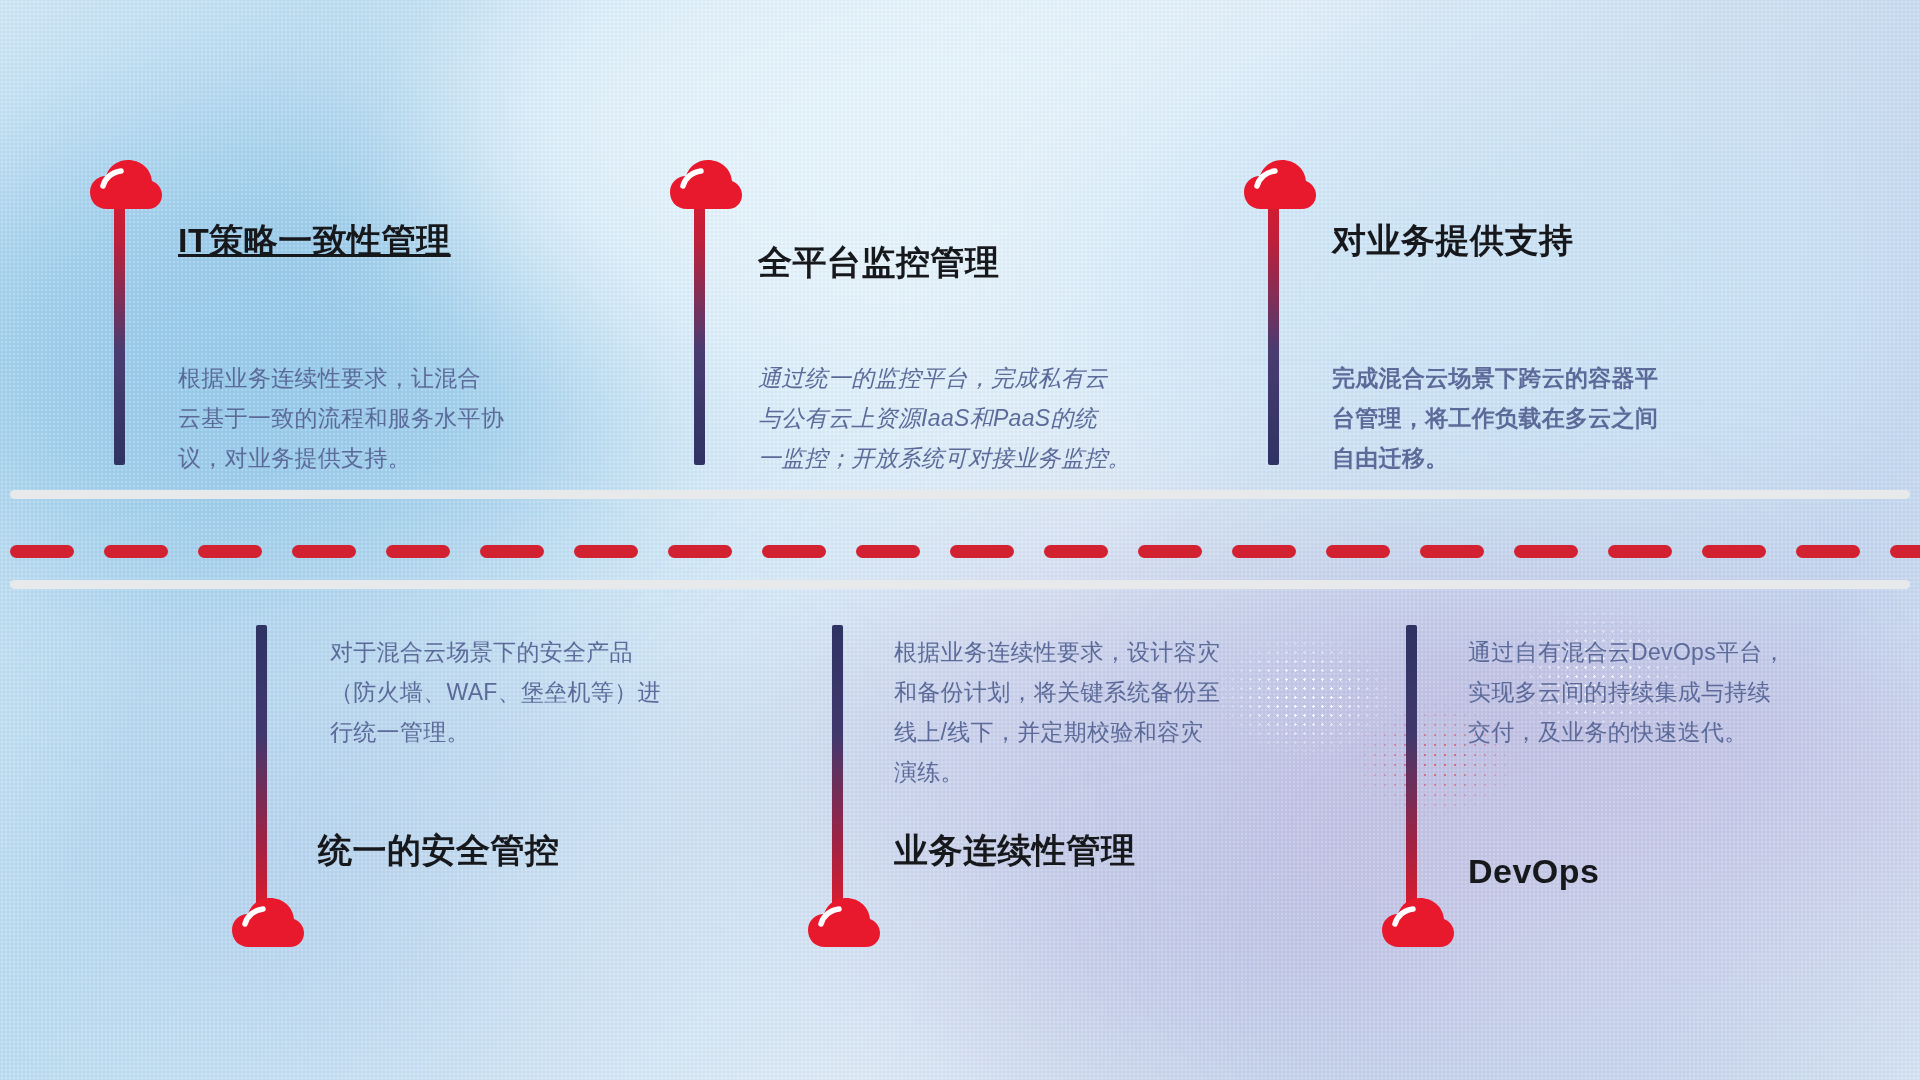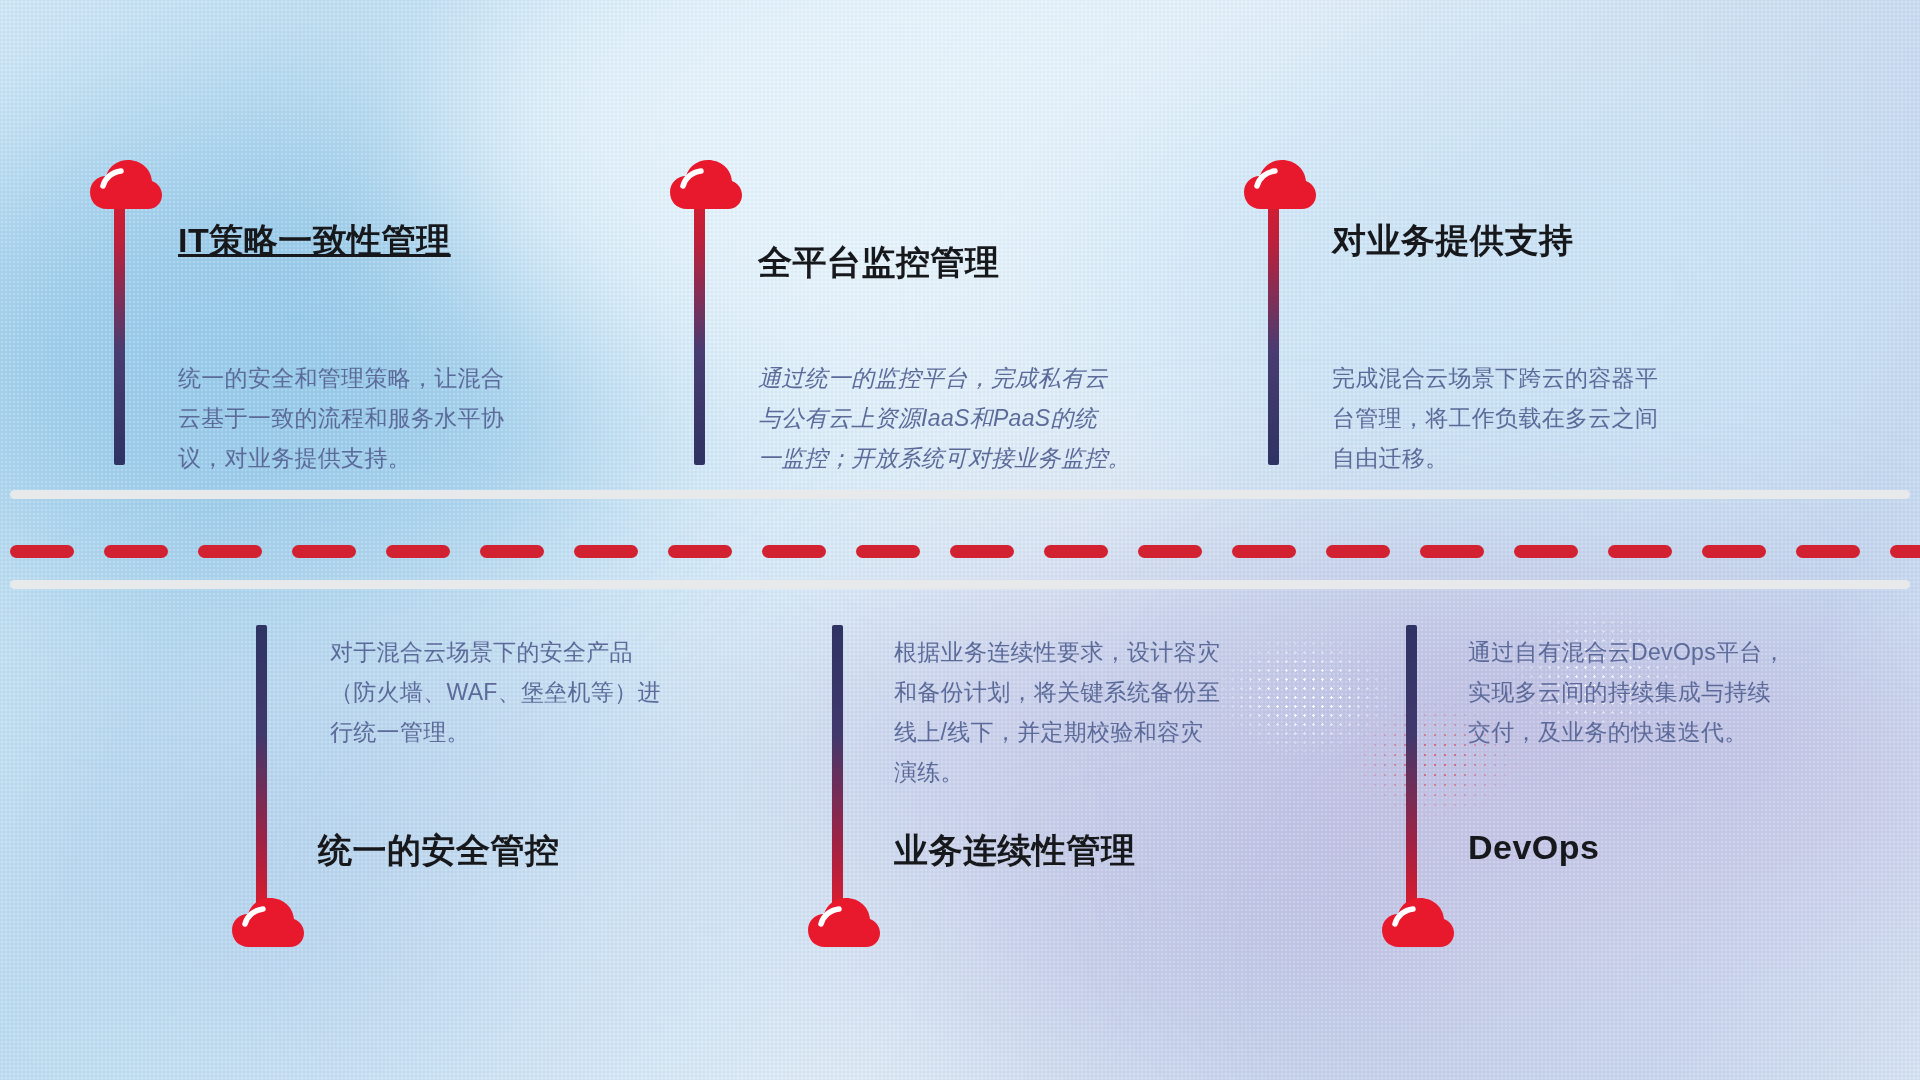--- a/index.html
+++ b/index.html
@@ -101,21 +101,21 @@
 
 <div class="stage">
 
   <div class="col">
     <div class="stem stem-down" style="left:114px;top:175px;height:290px;"></div>
     <svg class="cloud" style="left:90px;top:160px;" viewBox="0 0 72 52">
       <path d="M17 49 C6 49 0 41 0 32 C0 23 7 16 16 16 C19 6 28 0 38 0 C51 0 61 9 62 21 C68 23 72 29 72 35 C72 43 66 49 58 49 Z" fill="#e8192c"></path>
       <path d="M13 26 C15 18 22 12 31 11" stroke="#ffffff" stroke-width="5.5" stroke-linecap="round" fill="none"></path>
     </svg>
     <div class="heading" style="left:178px;top:218px;text-decoration:underline;">IT策略一致性管理</div>
-    <div class="body" style="left:178px;top:358px;width:430px;">统一的安全和管理策略，让混合
+    <div class="body" style="left:178px;top:358px;width:430px;">根据业务连续性要求，让混合
 云基于一致的流程和服务水平协
 议，对业务提供支持。</div>
   </div>
 
   <div class="col">
     <div class="stem stem-down" style="left:694px;top:175px;height:290px;"></div>
     <svg class="cloud" style="left:670px;top:160px;" viewBox="0 0 72 52">
       <path d="M17 49 C6 49 0 41 0 32 C0 23 7 16 16 16 C19 6 28 0 38 0 C51 0 61 9 62 21 C68 23 72 29 72 35 C72 43 66 49 58 49 Z" fill="#e8192c"></path>
       <path d="M13 26 C15 18 22 12 31 11" stroke="#ffffff" stroke-width="5.5" stroke-linecap="round" fill="none"></path>
     </svg>
@@ -125,21 +125,21 @@
 一监控；开放系统可对接业务监控。</div>
   </div>
 
   <div class="col">
     <div class="stem stem-down" style="left:1268px;top:175px;height:290px;"></div>
     <svg class="cloud" style="left:1244px;top:160px;" viewBox="0 0 72 52">
       <path d="M17 49 C6 49 0 41 0 32 C0 23 7 16 16 16 C19 6 28 0 38 0 C51 0 61 9 62 21 C68 23 72 29 72 35 C72 43 66 49 58 49 Z" fill="#e8192c"></path>
       <path d="M13 26 C15 18 22 12 31 11" stroke="#ffffff" stroke-width="5.5" stroke-linecap="round" fill="none"></path>
     </svg>
     <div class="heading" style="left:1332px;top:218px;">对业务提供支持</div>
-    <div class="body" style="left:1332px;top:358px;width:440px;">完成混合云场景下跨云的容器平
+    <div class="body" style="left:1332px;top:358px;width:440px;font-weight:bold;">完成混合云场景下跨云的容器平
 台管理，将工作负载在多云之间
 自由迁移。</div>
   </div>
 
   <div class="band band-top"></div>
   <div class="dashline" id="dashline">
       <div class="dash" style="background: rgb(210, 34, 49);"></div>
       <div class="dash" style="background: rgb(210, 34, 49);"></div>
       <div class="dash" style="background: rgb(210, 34, 49);"></div>
       <div class="dash" style="background: rgb(210, 34, 49);"></div>
@@ -186,20 +186,20 @@
       <path d="M17 49 C6 49 0 41 0 32 C0 23 7 16 16 16 C19 6 28 0 38 0 C51 0 61 9 62 21 C68 23 72 29 72 35 C72 43 66 49 58 49 Z" fill="#e8192c"></path>
       <path d="M13 26 C15 18 22 12 31 11" stroke="#ffffff" stroke-width="5.5" stroke-linecap="round" fill="none"></path>
     </svg>
   </div>
 
   <div class="col">
     <div class="stem stem-up" style="left:1406px;top:625px;height:290px;"></div>
     <div class="body" style="left:1468px;top:632px;width:430px;">通过自有混合云DevOps平台，
 实现多云间的持续集成与持续
 交付，及业务的快速迭代。</div>
-    <div class="heading" style="left:1468px;top:828px;">DevOps</div>
+    <div class="heading" style="left:1468px;top:852px;">DevOps</div>
     <svg class="cloud" style="left:1382px;top:898px;" viewBox="0 0 72 52">
       <path d="M17 49 C6 49 0 41 0 32 C0 23 7 16 16 16 C19 6 28 0 38 0 C51 0 61 9 62 21 C68 23 72 29 72 35 C72 43 66 49 58 49 Z" fill="#e8192c"></path>
       <path d="M13 26 C15 18 22 12 31 11" stroke="#ffffff" stroke-width="5.5" stroke-linecap="round" fill="none"></path>
     </svg>
   </div>
 
 </div>
 
 </body></html>

